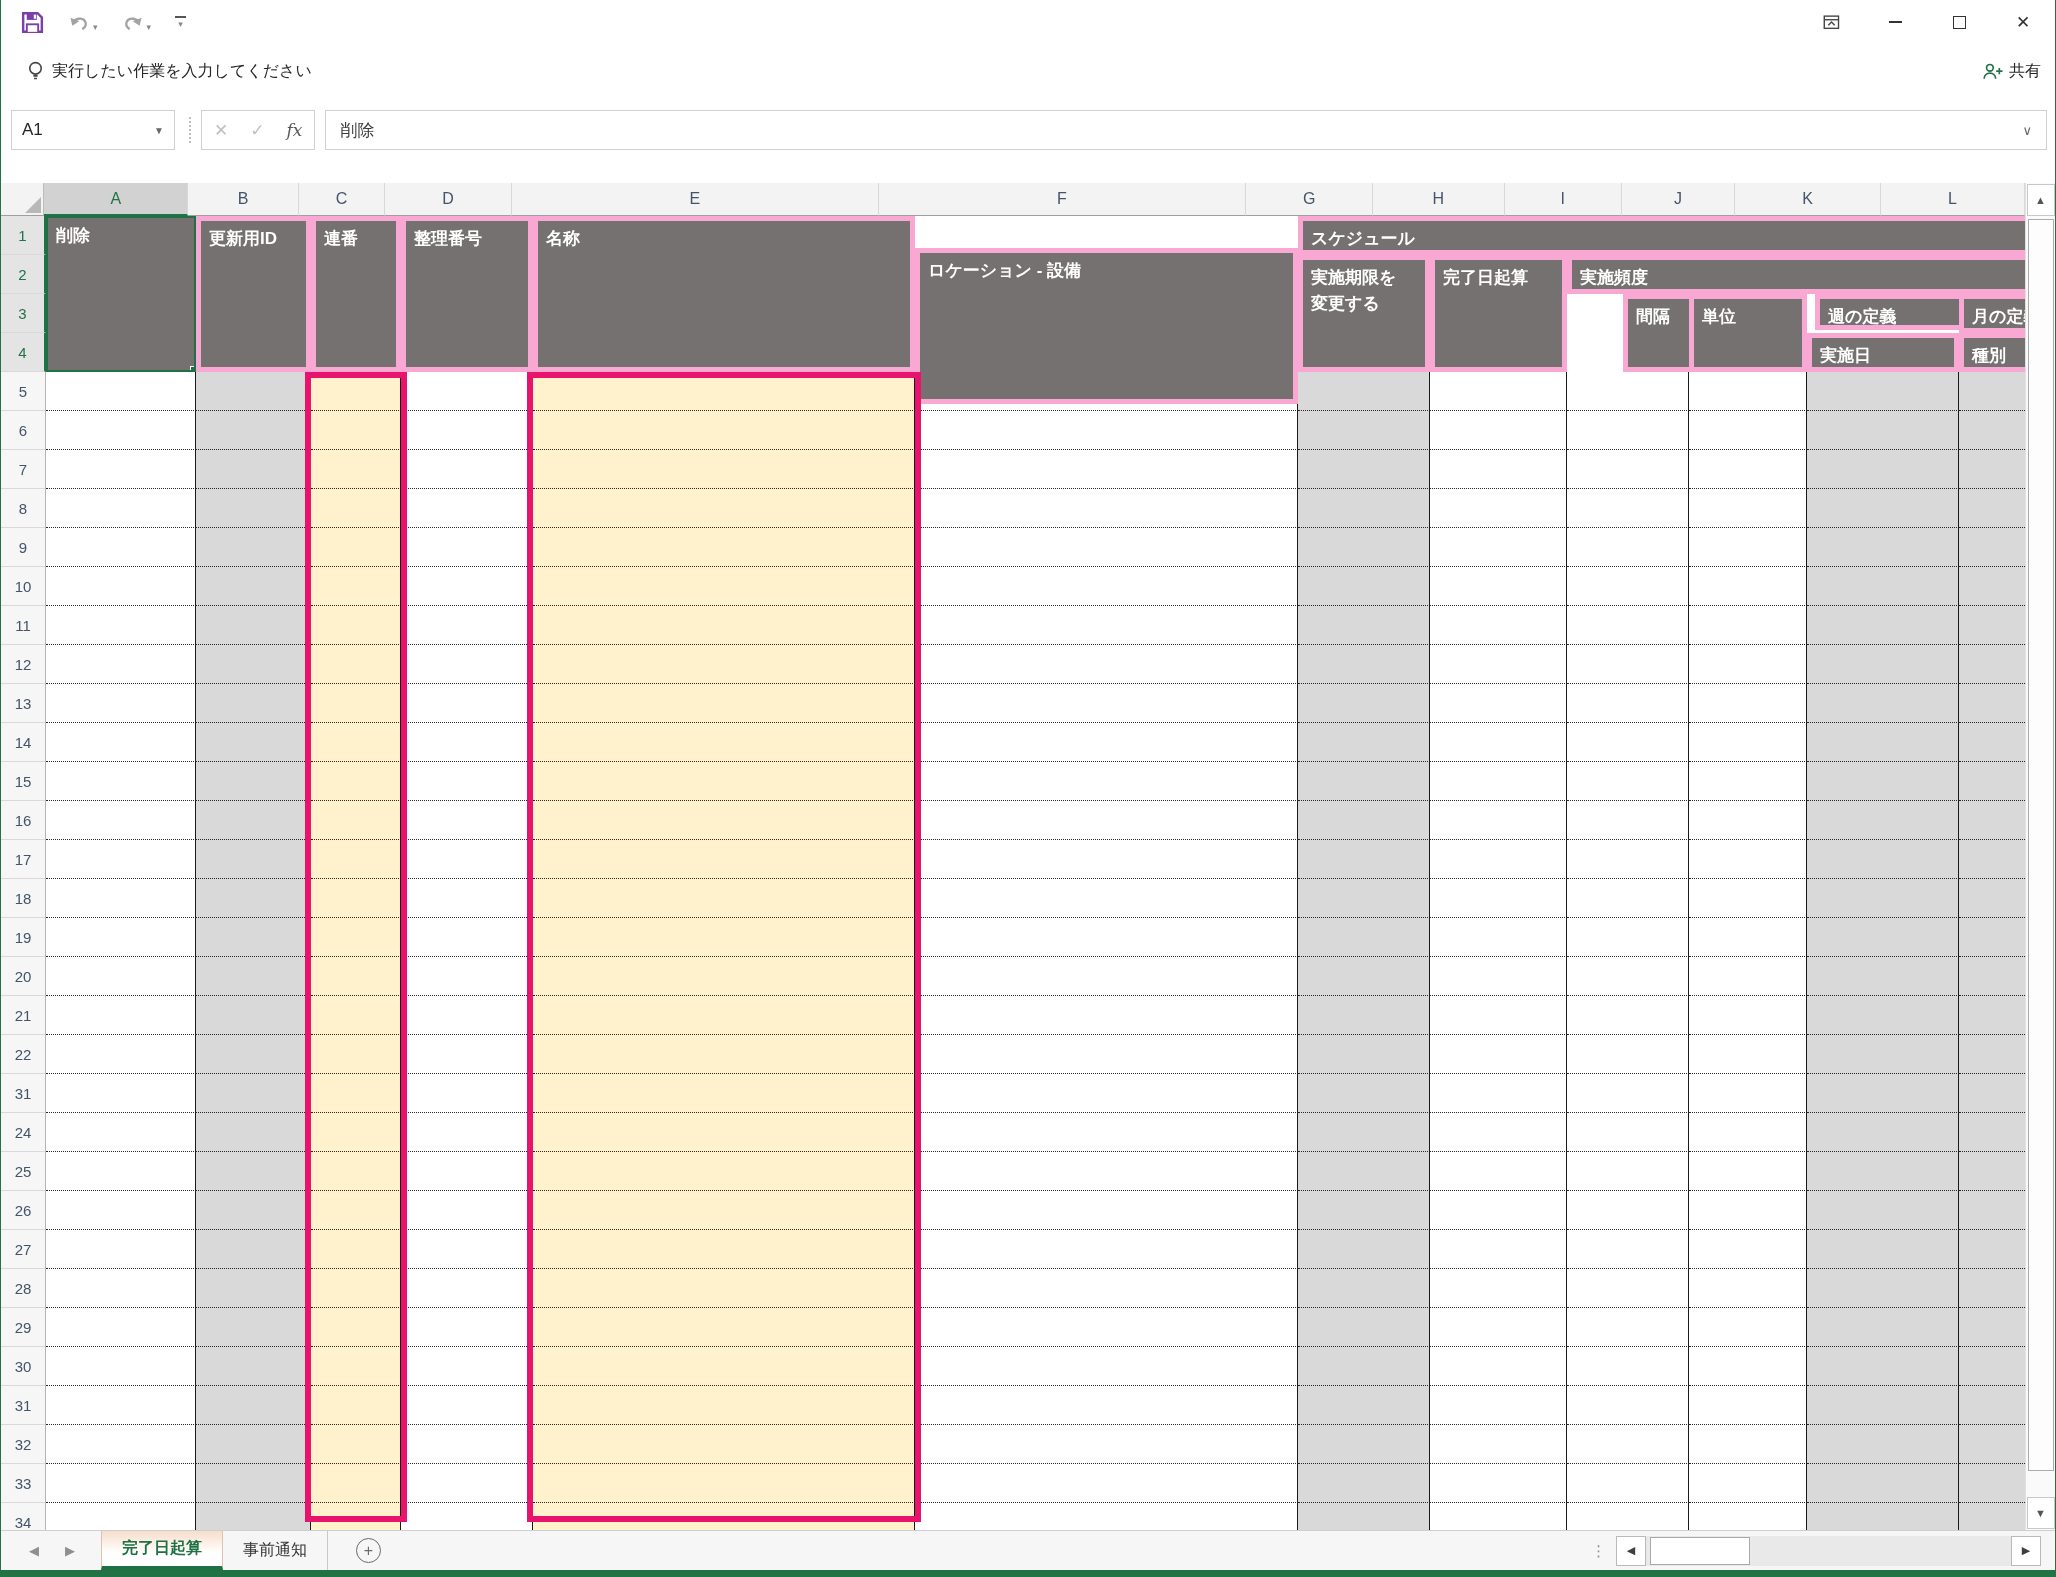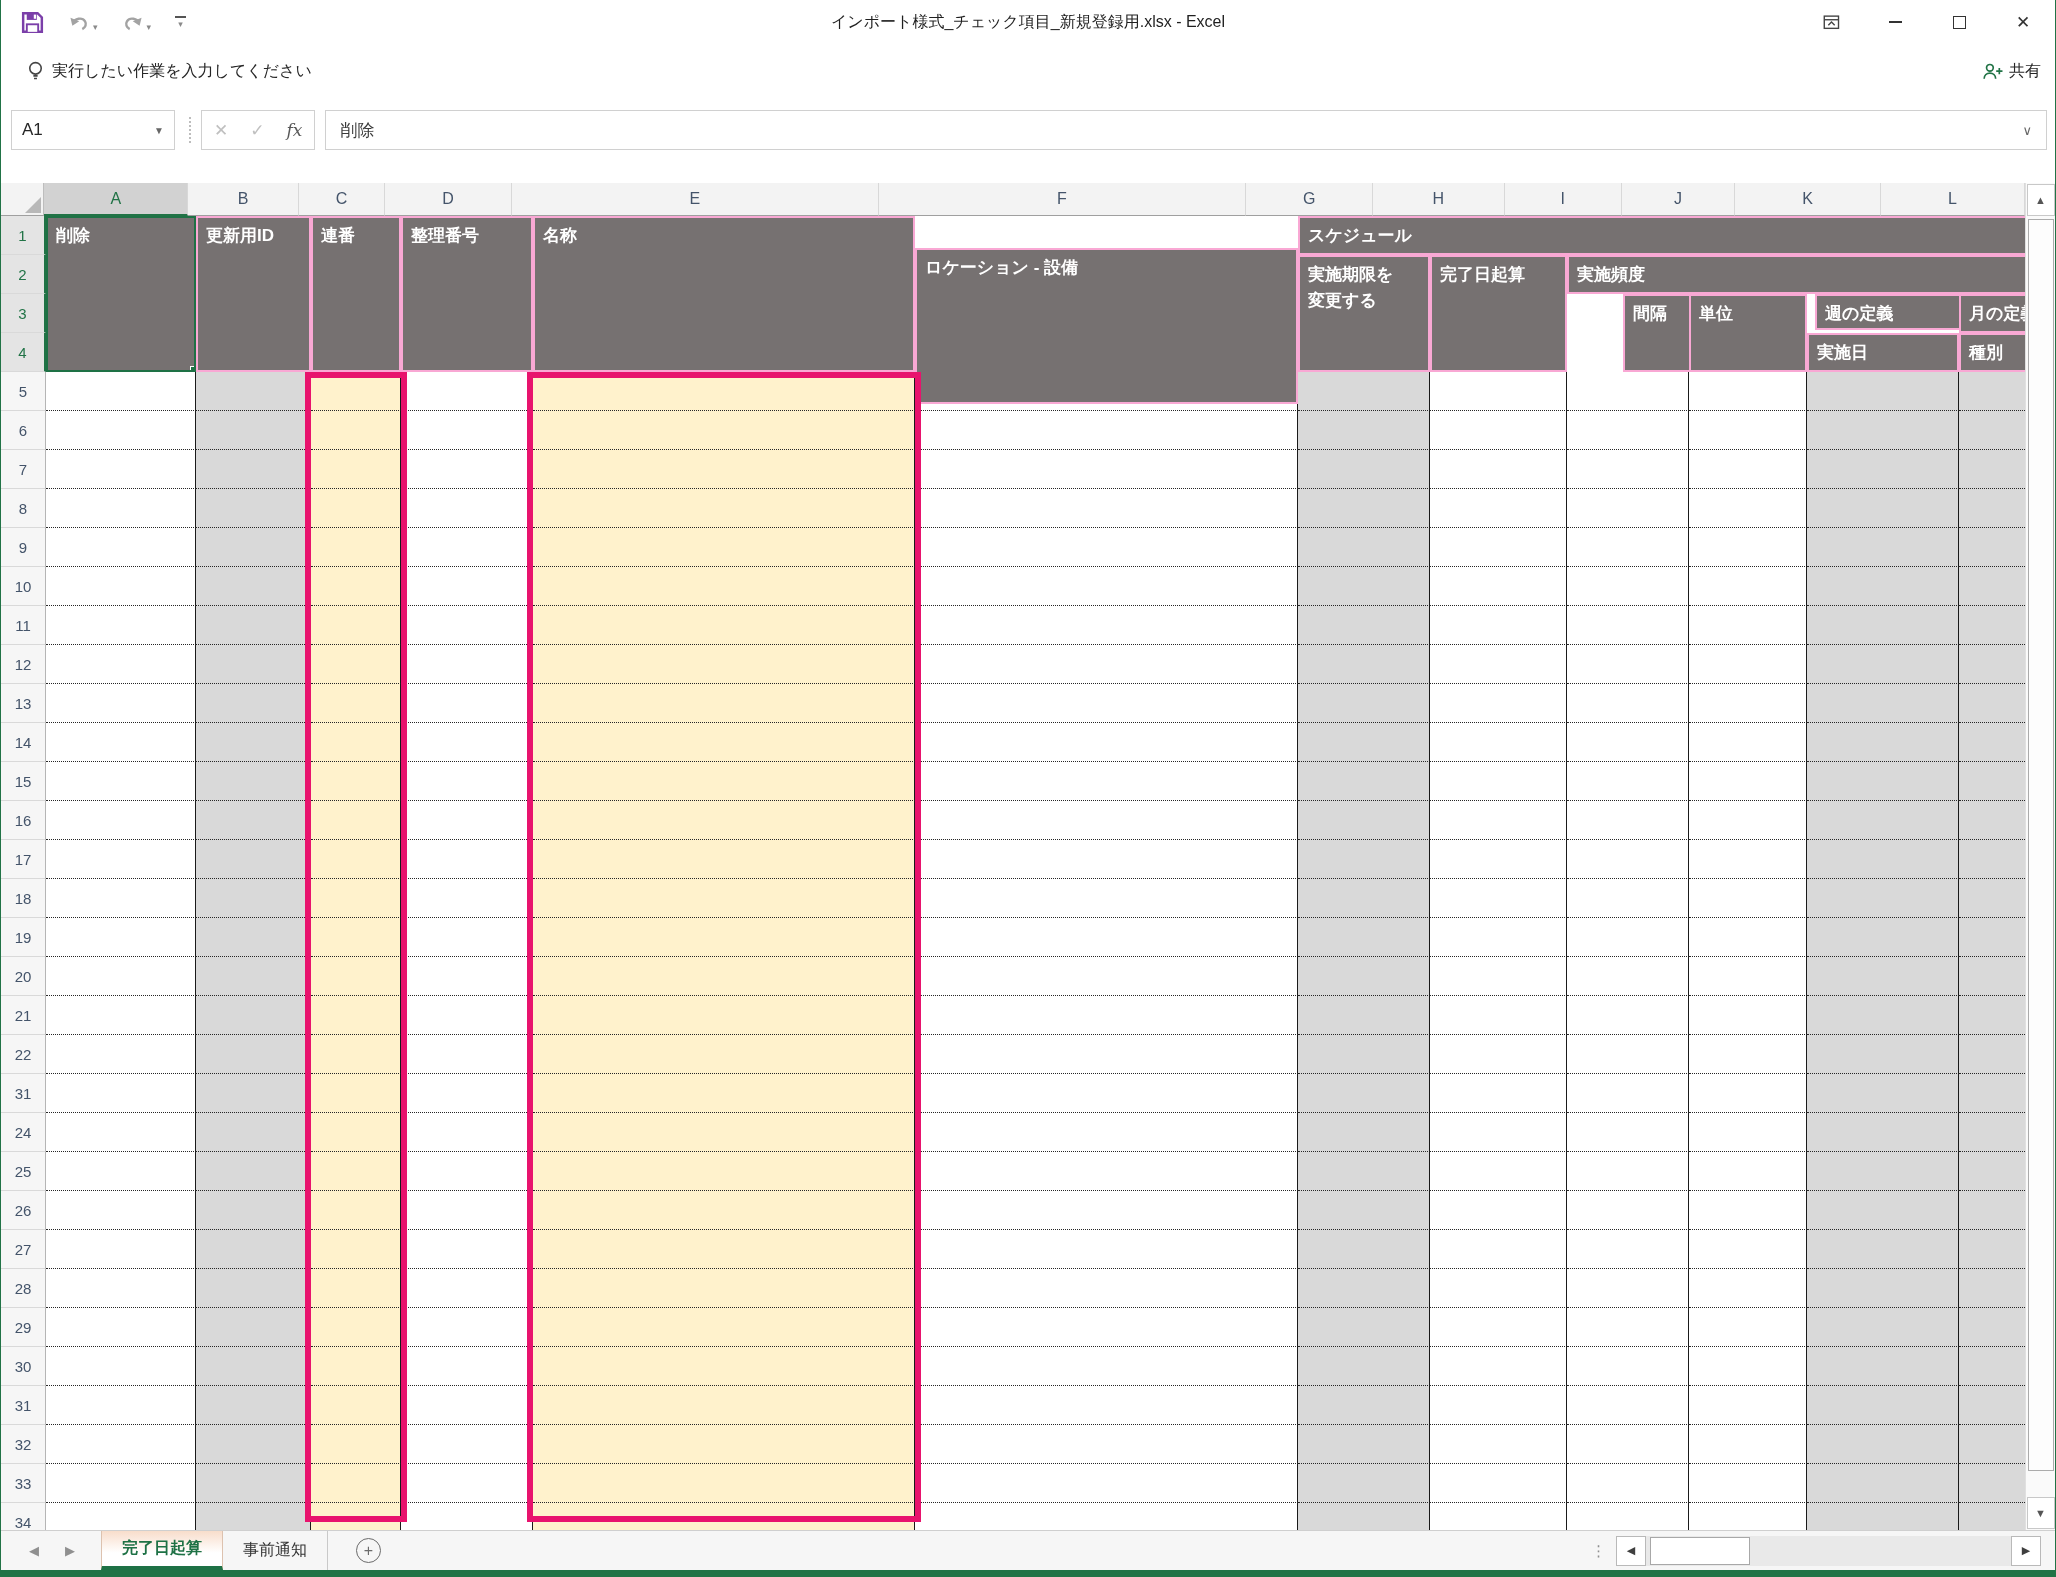--- a/index.html
+++ b/index.html
@@ -51,21 +51,21 @@
   .colhdr.sel { background:#d2d2d2; color:#217346; border-bottom:2px solid #217346; }
   .rowheaders { position:absolute; left:0; top:33px; width:45px; }
   .rowhdr { width:45px; height:39px; background:#f6f6f6; border-right:1px solid #b5b5b5; border-bottom:1px solid #d9d9d9;
             display:flex; align-items:center; justify-content:center; font-size:15px; color:#44546a; }
   .rowhdr.sel { background:#e4e4e4; color:#217346; border-right:2px solid #217346; }
   .datacells { position:absolute; left:45px; top:189px; }
   .drow { display:flex; height:39px; }
   .dcell { height:39px; border-right:1px solid #1a1a1a; border-bottom:1px dotted #262626; background:#fff; }
   .dcell.gray { background:#d9d9d9; }
   .dcell.cream { background:#fff2cc; }
-  .hcell { position:absolute; background:#767171; border:2px solid #f9a8d4; color:#fff; font-weight:bold;
+  .hcell { position:absolute; background:#767171; border:5px solid #f9a8d4; color:#fff; font-weight:bold;
            font-size:17px; line-height:26px; padding:5px 8px; white-space:pre-line; overflow:hidden; z-index:2; }
   .hcell.selected { border:2px solid #1e7145; }
   .sel-handle { position:absolute; right:-5px; bottom:-5px; width:9px; height:9px; background:#1e7145; border:1px solid #fff; z-index:6; }
   .pinkbox { position:absolute; border:6px solid #e8136d; background:transparent; z-index:4; pointer-events:none; }
   .pink-c { left:304px; top:189px; width:102px; height:1150px; }
   .pink-e { left:526px; top:189px; width:394px; height:1150px; }
   
   .vscroll { flex:1; background:#fafafa; border-left:1px solid #e0e0e0; display:flex; flex-direction:column; align-items:center; }
   .vbtn { width:28px; height:32px; margin-top:1px; background:#fff; border:1px solid #c8c8c8; display:flex; align-items:center; justify-content:center; font-size:11px; color:#555; }
   .vthumb { width:26px; height:1252px; margin-top:3px; background:#fdfdfd; border:1px solid #ababab; }
@@ -115,21 +115,20 @@
           <path d="M4.5 9.5 C6 4.5, 13 3.5, 15.5 7.5 C17 10, 16 13, 13 14.5" fill="none" stroke="#a3a3a3" stroke-width="2.2"></path>
           <polygon points="2.2,4.2 4.0,11.5 10.2,7.4" fill="#a3a3a3"></polygon>
         </svg>
         <span class="mini-caret">▾</span>
       </div>
       <div class="qat-custom">
         <span class="bar"></span>
         <span class="mini-caret">▾</span>
       </div>
     </div>
-    <div class="title-center">インポート様式_チェック項目_新規登録用.xlsx - Excel</div>
     <div class="win-controls">
       <div class="win-btn">
         <svg width="17" height="17" viewBox="0 0 16 16">
           <rect x="1.2" y="2" width="13.4" height="11.5" fill="none" stroke="#444" stroke-width="1.3"></rect>
           <line x1="1.2" y1="5.4" x2="14.6" y2="5.4" stroke="#444" stroke-width="1.3"></line>
           <path d="M5 10.6 L8 7.6 L11 10.6" fill="none" stroke="#444" stroke-width="1.3"></path>
         </svg>
       </div>
       <div class="win-btn">
           <span class="glyph-min"></span>

